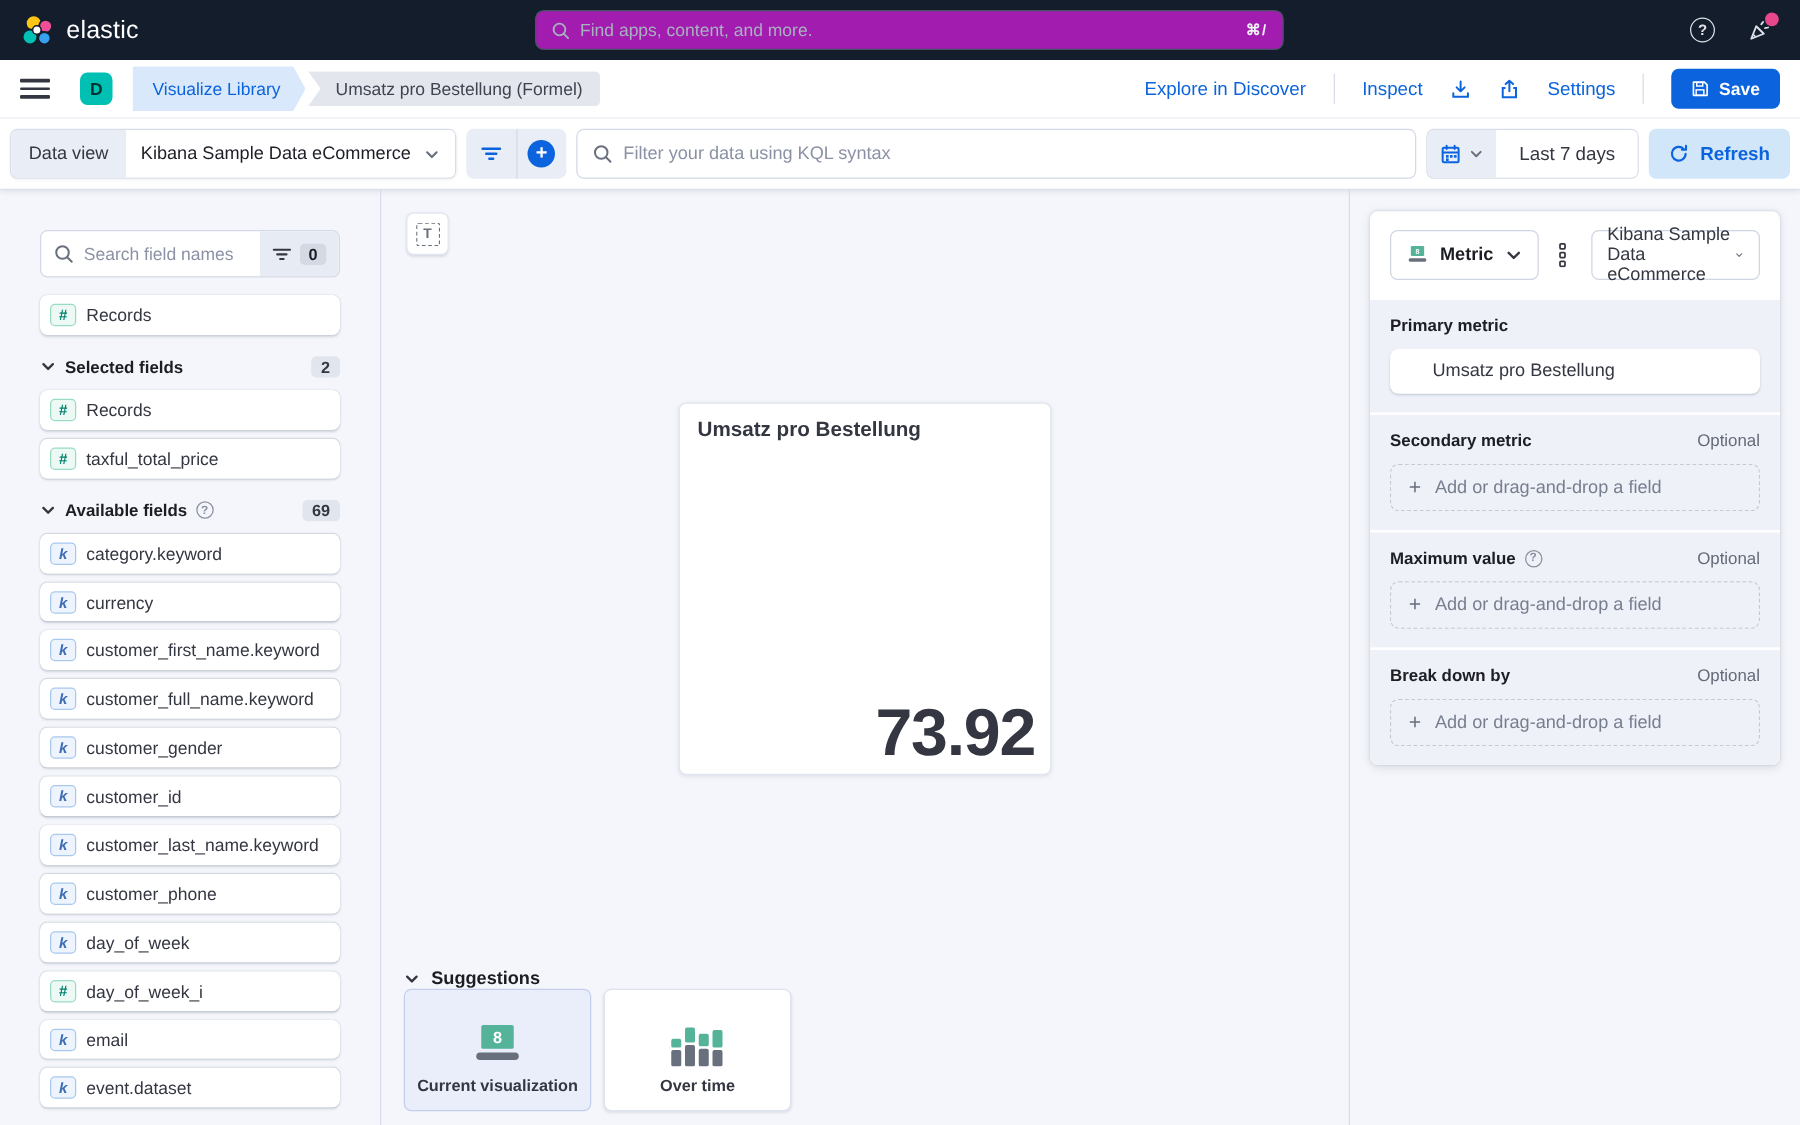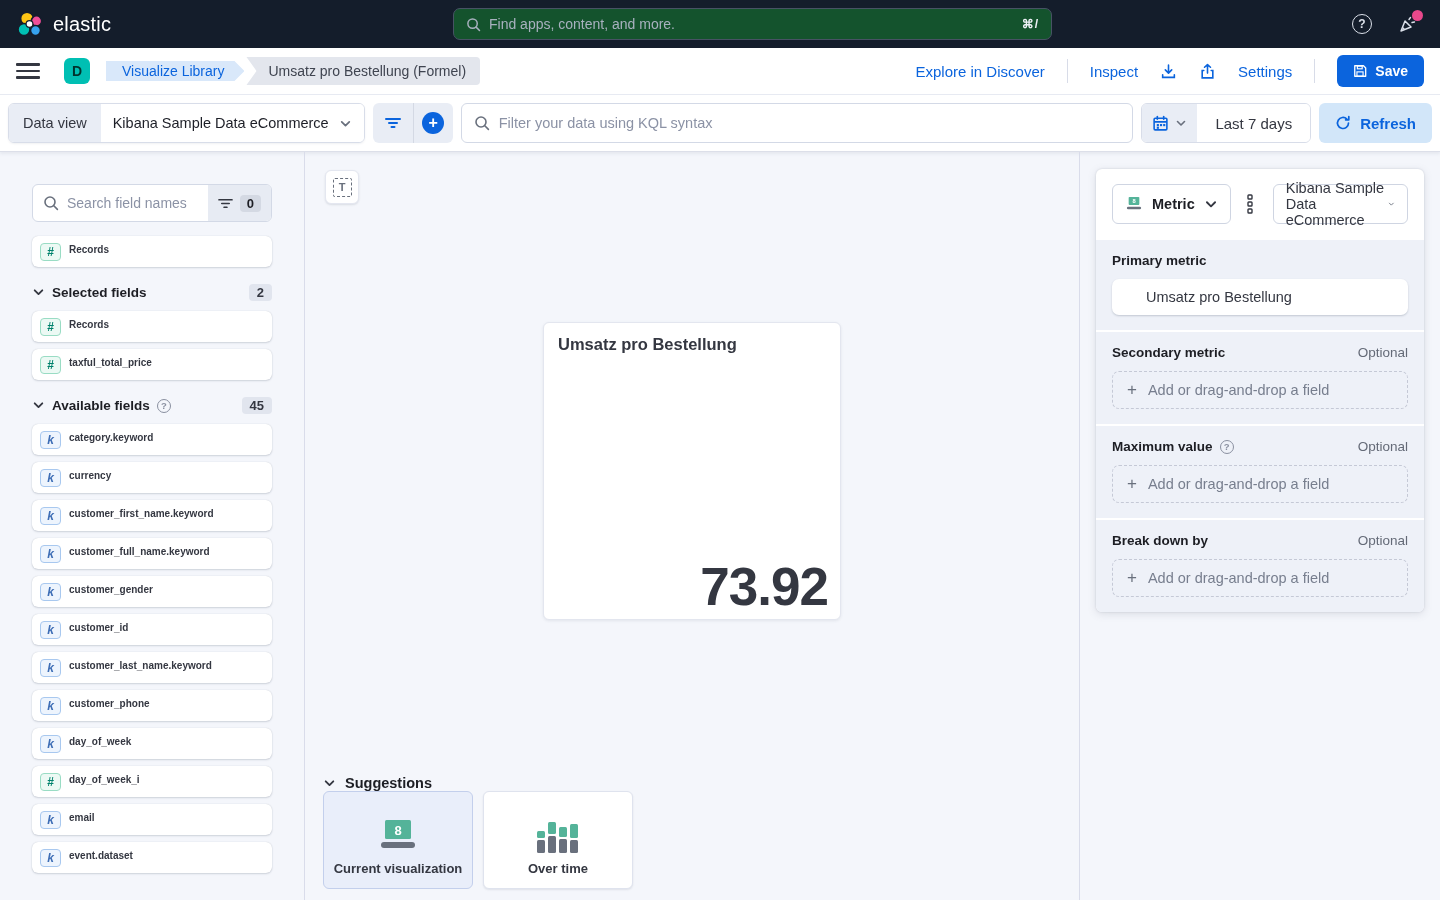--- a/index.html
+++ b/index.html
@@ -3,36 +3,36 @@
 <meta charset="utf-8">
 <style>
   * { margin:0; padding:0; box-sizing:border-box; }
   html,body { width:1440px; height:900px; overflow:hidden; }
   body { font-family:"Liberation Sans", sans-serif; background:#f4f6fb; color:#343741; position:relative; }
 
   
   .top-bar { position:absolute; top:0; left:0; width:1440px; height:48px; background:#141d2b; display:flex; align-items:center; padding:0 16px; }
   .brand { display:flex; align-items:center; gap:9px; }
   .brand-name { color:#ffffff; font-size:20px; letter-spacing:.2px; }
-  .global-search { position:absolute; left:453px; top:8px; width:599px; height:32px; background:#14532d; border:1px solid #475264; border-radius:7px; display:flex; align-items:center; padding:0 12px; gap:8px; }
+  .global-search { position:absolute; left:428px; top:8px; width:599px; height:32px; background:#a21caf; border:1px solid #475264; border-radius:7px; display:flex; align-items:center; padding:0 12px; gap:8px; }
   .global-search input { flex:1; background:transparent; border:none; outline:none; color:#dfe5ef; font-size:14px; font-family:inherit; }
   .global-search input::placeholder { color:#a8b1bf; }
   .kbd-hint { color:#eef2f7; font-size:12px; font-weight:bold; letter-spacing:1px; }
   .top-right { margin-left:auto; display:flex; align-items:center; gap:26px; padding-right:6px; }
   .help-btn { width:20px; height:20px; border-radius:50%; border:1.5px solid #dce1ea; color:#dce1ea; font-size:12px; font-weight:bold; display:grid; place-items:center; cursor:pointer; }
   .news-btn { position:relative; cursor:pointer; display:grid; place-items:center; }
   .news-dot { position:absolute; top:-4px; right:-5px; width:11px; height:11px; border-radius:50%; background:#e8488b; }
 
   
   .nav-bar { position:absolute; top:48px; left:0; width:1440px; height:47px; background:#ffffff; border-bottom:1px solid #e8ebf2; display:flex; align-items:center; padding:0 16px; }
   .menu-btn { width:24px; height:24px; display:flex; flex-direction:column; justify-content:center; gap:4px; cursor:pointer; margin-right:24px; }
   .menu-btn span { display:block; height:2.5px; background:#343741; border-radius:1px; }
   .space-badge { width:26px; height:26px; border-radius:6px; background:#00bfb3; color:#00342e; font-size:14px; font-weight:bold; display:grid; place-items:center; margin-right:16px; cursor:pointer; }
   .crumbs { display:flex; align-items:center; }
-  .crumb-first { background:#d9e8fa; color:#0b64dd; font-size:14px; font-weight:500; height:20px; display:flex; align-items:center; padding:0 20px 0 16px; clip-path:polygon(0 0, calc(100% - 10px) 0, 100% 50%, calc(100% - 10px) 100%, 0 100%); cursor:pointer; }
+  .crumb-first { background:#d9e8fa; color:#0b64dd; font-size:14px; font-weight:500; height:36px; display:flex; align-items:center; padding:0 20px 0 16px; clip-path:polygon(0 0, calc(100% - 10px) 0, 100% 50%, calc(100% - 10px) 100%, 0 100%); cursor:pointer; }
   .crumb-last { background:#e3e6ed; color:#3f4450; font-size:14px; font-weight:500; height:28px; display:flex; align-items:center; padding:0 14px 0 22px; margin-left:2px; clip-path:polygon(0 0, 100% 0, 100% 100%, 0 100%, 10px 50%); border-radius:0 4px 4px 0; }
   .nav-actions { margin-left:auto; display:flex; align-items:center; gap:22px; }
   .nav-link { color:#0b64dd; font-size:15px; cursor:pointer; white-space:nowrap; }
   .icon-btn { display:grid; place-items:center; cursor:pointer; color:#0b64dd; }
   .v-div { width:1px; height:24px; background:#d8dce8; }
   .save-btn { height:32px; background:#0b64dd; color:#fff; border:none; border-radius:6px; font-family:inherit; font-size:14px; font-weight:bold; display:flex; align-items:center; gap:8px; padding:0 16px; cursor:pointer;text-align:center; }
 
   
   .query-bar { position:absolute; top:95px; left:0; width:1440px; height:57px; background:#ffffff; border-bottom:1px solid #dcdfe9; box-shadow:0 2px 3px rgba(125,135,156,.12); display:flex; align-items:center; padding:0 8px; gap:8px; }
   .dv-group { display:flex; height:40px; border:1px solid #d8dde9; border-radius:6px; overflow:hidden; box-shadow:0 1px 2px rgba(65,78,101,.08); }
@@ -58,21 +58,21 @@
   .field-search { display:flex; height:38px; border:1px solid #d3d9e6; border-radius:6px; overflow:hidden; background:#fff; }
   .fs-input { flex:1; display:flex; align-items:center; gap:8px; padding:0 10px; }
   .fs-input input { flex:1; border:none; outline:none; font-size:14px; font-family:inherit; color:#343741; width:100%; }
   .fs-input input::placeholder { color:#8b92a5; }
   .fs-addon { background:#e7ebf3; display:flex; align-items:center; gap:7px; padding:0 10px; cursor:pointer; }
   .fs-count { background:#d4d9e3; border-radius:4px; padding:1px 7px; font-size:13px; font-weight:bold; color:#1d1e24; }
   .field-row { background:#fff; border-radius:6px; box-shadow:0 1px 2px rgba(65,78,101,.2), 0 0 1px rgba(65,78,101,.25); padding:6px 8px; display:flex; align-items:flex-start; gap:8px; margin-top:7px; cursor:pointer; }
   .f-badge { flex:none; width:21px; height:18px; border-radius:4px; display:grid; place-items:center; font-size:12px; font-weight:bold; margin-top:1px; }
   .f-badge.number { background:#ecf9f4; border:1px solid #99dcc4; color:#00816c; }
   .f-badge.keyword { background:#edf4fd; border:1px solid #a8c8ef; color:#3d6db5; font-style:italic; }
-  .f-name { font-size:10px; color:#343741; line-height:1.35; word-break:break-all; padding-top:1px;font-weight:bold; }
+  .f-name { font-size:14px; color:#343741; line-height:1.35; word-break:break-all; padding-top:1px; }
   .side-head { display:flex; align-items:center; gap:7px; margin-top:17px; margin-bottom:10px; cursor:pointer; }
   .side-head .title { font-size:13.5px; font-weight:bold; color:#1d1e24; }
   .count-badge { margin-left:auto; background:#e1e5ee; border-radius:4px; padding:1px 8px; font-size:13px; font-weight:bold; color:#343741; }
   .chev { color:#343741; display:grid; place-items:center; }
   .info-dot { width:14px; height:14px; border-radius:50%; border:1px solid #8a90a0; color:#8a90a0; font-size:9.5px; font-weight:bold; display:grid; place-items:center; }
 
   
   .workspace { flex:1; position:relative; border-right:1px solid #d9dcea; }
   .tool-btn { position:absolute; top:18px; left:20px; width:34px; height:34px; background:#fff; border:1px solid #e4e7f0; border-radius:6px; box-shadow:0 1px 2px rgba(65,78,101,.15); display:grid; place-items:center; cursor:pointer; }
   .tool-glyph { width:19px; height:19px; border:1.5px dashed #69707d; border-radius:2px; display:grid; place-items:center; font-size:11px; font-weight:bold; color:#69707d; }
@@ -288,21 +288,21 @@
           <span class="f-name">taxful_total_price</span>
         </div>
       </div>
 
     <div class="side-head">
       <svg class="chev" width="13" height="13" viewBox="0 0 12 12">
           <path d="M2.5 4 L6 7.5 L9.5 4" fill="none" stroke="#343741" stroke-width="1.7" stroke-linecap="round" stroke-linejoin="round"></path>
         </svg>
       <span class="title">Available fields</span>
       <span class="info-dot">?</span>
-      <span class="count-badge">45</span>
+      <span class="count-badge">69</span>
     </div>
     <div>
 
         <div class="field-row">
           <span class="f-badge keyword">k</span>
           <span class="f-name">category.keyword</span>
         </div>
 
         <div class="field-row">
           <span class="f-badge keyword">k</span>

